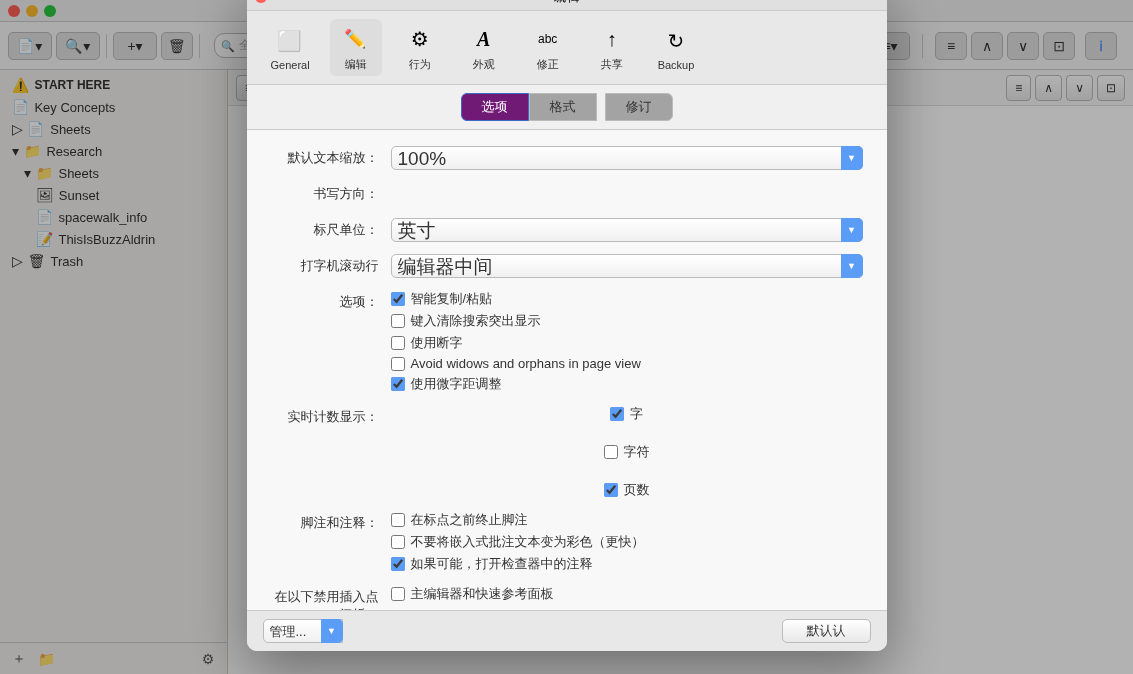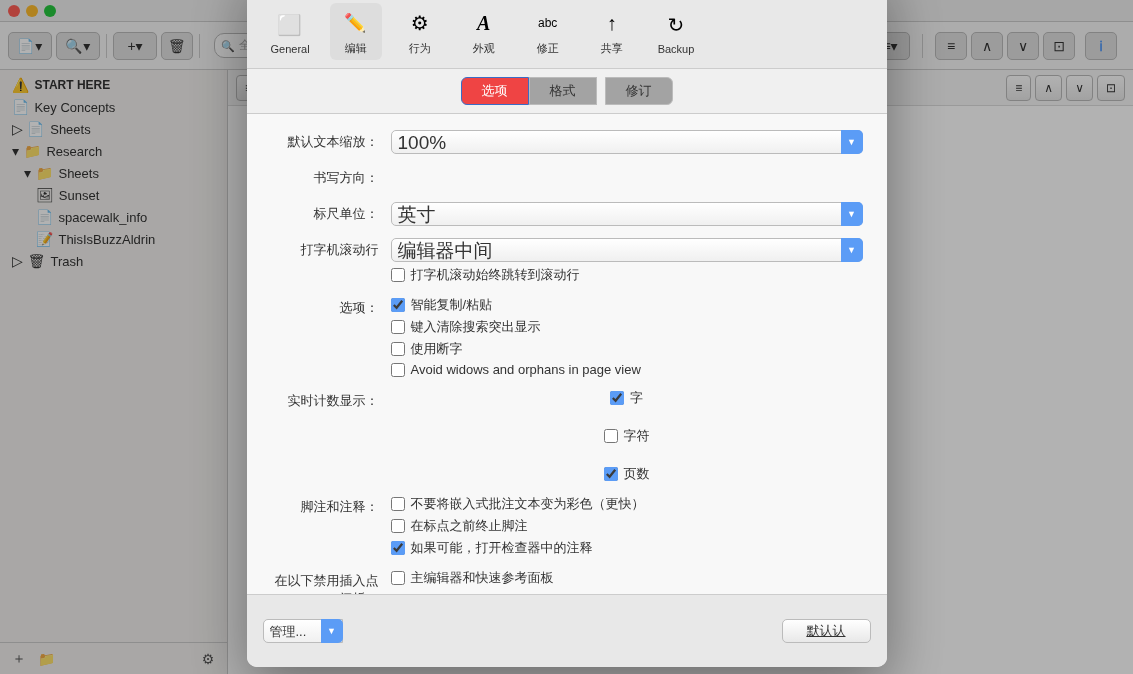--- a/index.html
+++ b/index.html
@@ -231,21 +231,21 @@
       padding: 4px 20px;
       border: 1px solid #bbb;
       background: #a3a3a3;
       cursor: pointer;
       font-size: 13px;
       color: #333;
     }
     .tab-btn:first-child { border-radius: 6px 0 0 6px; }
     .tab-btn:last-child { border-radius: 0 6px 6px 0; margin-left: 8px; }
     .tab-btn.active {
-      background: #ef4444;
+      background: #701a75;
       color: #fff;
       border-color: #3a6cc5;
     }
 
     
     .prefs-content {
       padding: 16px 24px;
       background: #f8f8f8;
       overflow-y: auto;
       max-height: 480px;
@@ -322,21 +322,21 @@
     }
     .live-count-row {
       display: flex;
       align-items: center;
       gap: 20px;
     }
     .prefs-footer {
       display: flex;
       align-items: center;
       justify-content: space-between;
-      padding: 24px 16px;
+      padding: 8px 16px;
       background: #e8e8e8;
       border-top: 1px solid #ccc;
     }
     .footer-left {
       display: flex;
       align-items: center;
       gap: 4px;
     }
     .manage-select-wrapper {
       position: relative;
@@ -374,21 +374,20 @@
     }
     .default-btn {
       height: 24px;
       padding: 0 24px;
       border: 1px solid #bbb;
       border-radius: 5px;
       background: linear-gradient(to bottom, #fff, #e8e8e8);
       font-size: 13px;
       cursor: pointer;
       color: #333;
-      text-decoration: underline;
     }
 
     
     .ct-btn {
       height: 26px;
       padding: 0 8px;
       border: 1px solid #bbb;
       border-radius: 4px;
       background: linear-gradient(to bottom, #fff, #e8e8e8);
       font-size: 12px;
@@ -669,24 +668,20 @@
 
         <div class="prefs-row">
           <div class="prefs-label">打字机滚动行</div>
           <div class="prefs-control">
             <div class="select-wrapper">
               <select>
                 <option>编辑器中间</option>
               </select>
               <div class="select-arrow-overlay"></div>
             </div>
-            <div class="checkbox-row">
-              <input type="checkbox" style="">
-              <span>打字机滚动始终跳转到滚动行</span>
-            </div>
           </div>
         </div>
 
         <div class="prefs-row">
           <div class="prefs-label">选项：</div>
           <div class="prefs-control">
             <div class="checkbox-row">
               <input type="checkbox" checked="" style="accent-color: rgb(91, 156, 246);">
               <span>智能复制/粘贴</span>
             </div>
@@ -695,20 +690,24 @@
               <span>键入清除搜索突出显示</span>
             </div>
             <div class="checkbox-row">
               <input type="checkbox" style="">
               <span>使用断字</span>
             </div>
             <div class="checkbox-row">
               <input type="checkbox" style="">
               <span>Avoid widows and orphans in page view</span>
             </div>
+            <div class="checkbox-row">
+              <input type="checkbox" checked="" style="accent-color: rgb(91, 156, 246);">
+              <span>使用微字距调整</span>
+            </div>
           </div>
         </div>
 
         <div class="prefs-row">
           <div class="prefs-label">实时计数显示：</div>
           <div class="prefs-control live-count-row">
             <div class="checkbox-row">
               <input type="checkbox" checked="" style="accent-color: rgb(91, 156, 246);">
               <span>字</span>
             </div>
@@ -721,25 +720,25 @@
               <span>页数</span>
             </div>
           </div>
         </div>
 
         <div class="prefs-row">
           <div class="prefs-label">脚注和注释：</div>
           <div class="prefs-control">
             <div class="checkbox-row">
               <input type="checkbox" style="">
+              <span>在标点之前终止脚注</span>
+            </div>
+            <div class="checkbox-row">
+              <input type="checkbox" style="">
               <span>不要将嵌入式批注文本变为彩色（更快）</span>
-            </div>
-            <div class="checkbox-row">
-              <input type="checkbox" style="">
-              <span>在标点之前终止脚注</span>
             </div>
             <div class="checkbox-row">
               <input type="checkbox" checked="" style="accent-color: rgb(91, 156, 246);">
               <span>如果可能，打开检查器中的注释</span>
             </div>
           </div>
         </div>
 
         <div class="prefs-row">
           <div class="prefs-label">在以下禁用插入点闪烁：</div>

